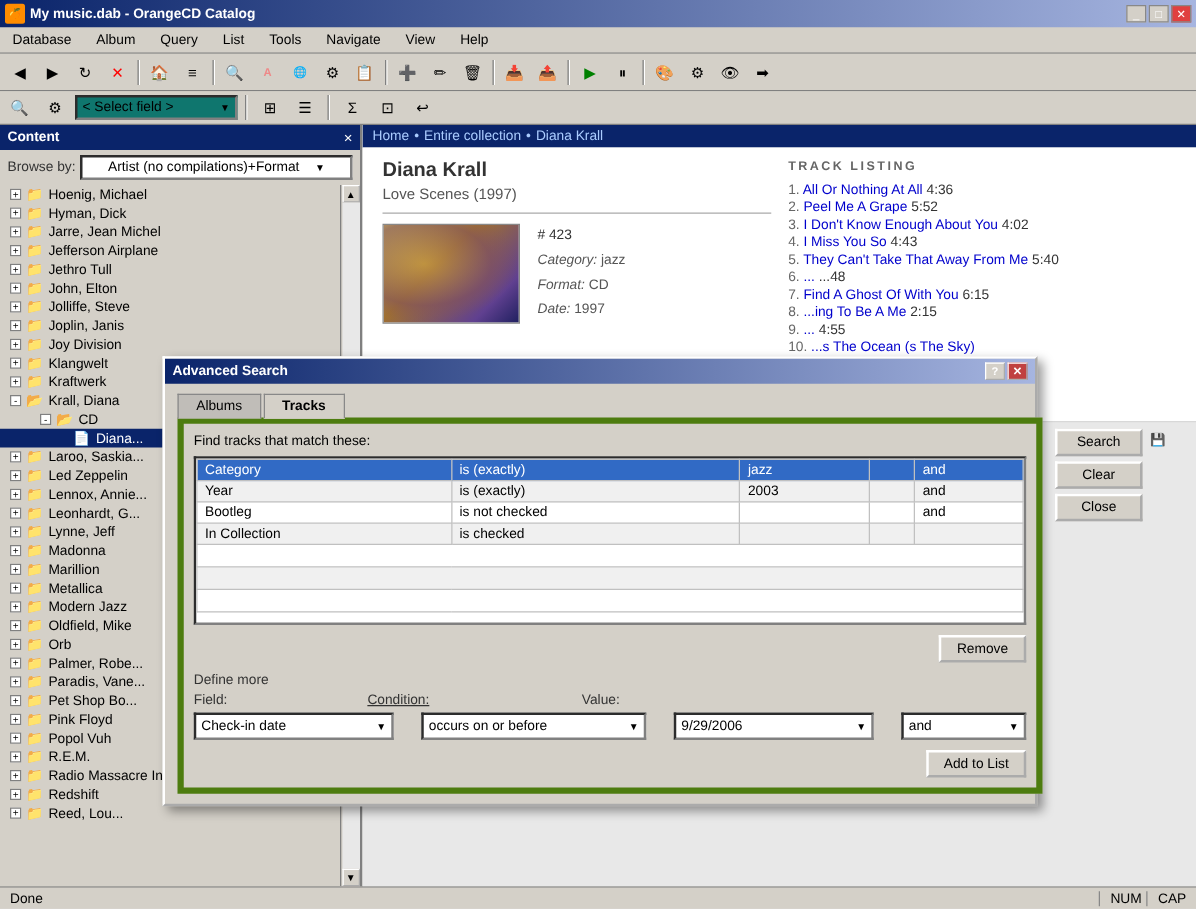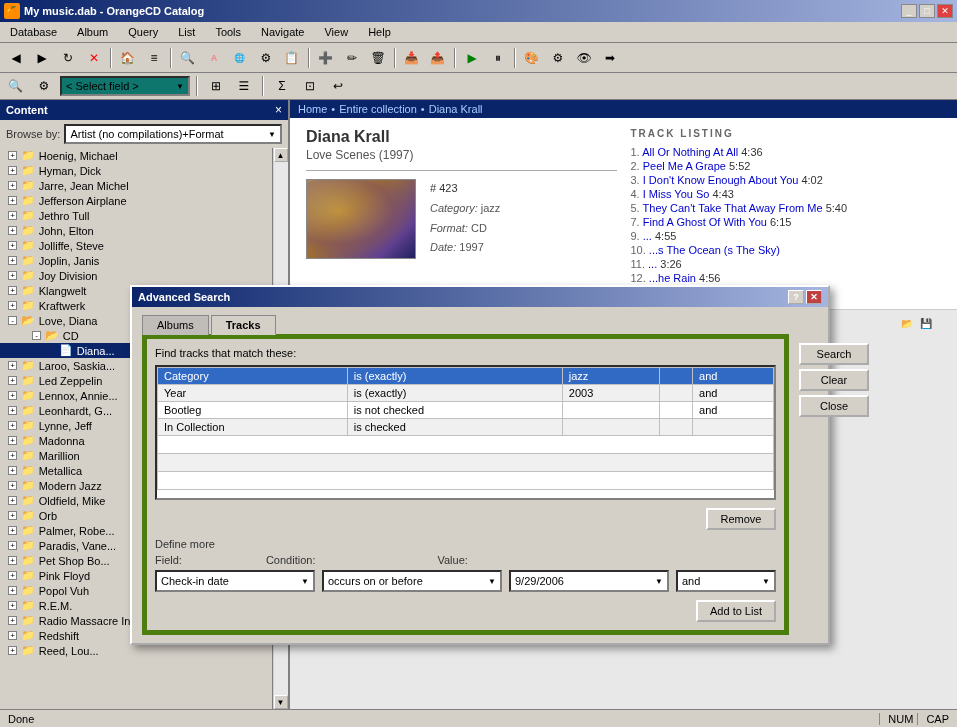--- a/index.html
+++ b/index.html
@@ -85,21 +85,21 @@
     .sidebar-header {
       background: #0a246a;
       color: white;
       padding: 3px 6px;
       display: flex; justify-content: space-between; align-items: center;
     }
     .sidebar-header-title { font-weight: bold; font-size: 11px; }
     .close-btn { color: white; cursor: pointer; font-size: 12px; }
     .browse-row { padding: 4px 6px; background: #d4d0c8; display: flex; align-items: center; gap: 4px; }
     .browse-combo {
-      background: white; border: 2px inset #808080; padding: 1px 4px;
+      background: white; border: 2px inset #808080; padding: 1px 20px;
       flex: 1; height: 20px; display: flex; align-items: center; justify-content: space-between;
     }
     .sidebar-scroll { flex: 1; overflow-y: auto; overflow-x: hidden; }
     .tree-item {
       display: flex; align-items: center; gap: 2px;
       padding: 1px 4px 1px 8px;
       cursor: pointer; white-space: nowrap;
     }
     .tree-item.selected { background: #0a246a; color: white; }
     .tree-expand { width: 9px; height: 9px; border: 1px solid #808080; background: white; display: inline-flex; align-items: center; justify-content: center; font-size: 8px; margin-right: 2px; flex-shrink: 0; }
@@ -178,21 +178,21 @@
     .search-grid td { border: 1px solid #c0c0c0; padding: 2px 6px; font-size: 11px; }
     .search-grid tr.selected-row td { background: #0a246a; color: white; }
     .search-grid tr.selected-row td { background: #316ac5; color: white; }
     .search-grid tbody tr:nth-child(odd) { background: white; }
     .search-grid tbody tr:nth-child(even) { background: #f0f0f0; }
     .selected-row td { background: #316ac5 !important; color: white !important; }
 
     
     .define-more { margin-top: 8px; }
     .define-more-title { font-size: 11px; color: #333; margin-bottom: 4px; }
-    .define-row { display: flex; gap: 7px; align-items: flex-end; }
+    .define-row { display: flex; gap: 22px; align-items: flex-end; }
     .define-combo {
       background: white; border: 2px inset #808080; padding: 1px 4px;
       height: 22px; display: flex; align-items: center; justify-content: space-between;
       cursor: pointer; font-size: 11px;
     }
     .define-combo.w160 { width: 160px; }
     .define-combo.w180 { width: 180px; }
     .define-combo.w160v { width: 160px; }
     .define-combo.w100 { width: 100px; }
 
@@ -362,21 +362,21 @@
         </div>
         <div class="tree-item">
           <span class="tree-expand">+</span>
           <span class="folder-icon">📁</span>
           <span class="tree-label">Kraftwerk</span>
         </div>
 
         <div class="tree-item">
           <span class="tree-expand">-</span>
           <span class="folder-icon">📂</span>
-          <span class="tree-label">Love, Diana</span>
+          <span class="tree-label">Krall, Diana</span>
         </div>
         <div class="tree-item sub-item">
           <span class="tree-expand">-</span>
           <span class="folder-icon">📂</span>
           <span class="tree-label">CD</span>
         </div>
         <div class="tree-item sub-item2 selected">
           <span style="width:9px; display:inline-block;"></span>
           <span class="folder-icon">📄</span>
           <span class="tree-label">Diana...</span>
@@ -549,23 +549,33 @@
             <span class="track-num">4.</span>
             <a class="track-link"> I Miss You So</a>
             <span> 4:43</span>
           </div>
           <div class="track-row">
             <span class="track-num">5.</span>
             <a class="track-link"> They Can't Take That Away From Me</a>
             <span> 5:40</span>
           </div>
           <div class="track-row">
+            <span class="track-num">6.</span>
+            <a class="track-link"> ...</a>
+            <span> ...48</span>
+          </div>
+          <div class="track-row">
             <span class="track-num">7.</span>
             <a class="track-link"> Find A Ghost Of With You</a>
             <span> 6:15</span>
+          </div>
+          <div class="track-row">
+            <span class="track-num">8.</span>
+            <a class="track-link"> ...ing To Be A Me</a>
+            <span> 2:15</span>
           </div>
           <div class="track-row">
             <span class="track-num">9.</span>
             <a class="track-link"> ...</a>
             <span> 4:55</span>
           </div>
           <div class="track-row">
             <span class="track-num">10.</span>
             <a class="track-link"> ...s The Ocean (s The Sky)</a>
           </div>
@@ -668,21 +678,21 @@
           </div>
 
           <div style="display:flex; justify-content:flex-end; margin-bottom:8px;">
             <button class="win-btn">Remove</button>
           </div>
 
           <div class="define-more">
             <div class="define-more-title">Define more</div>
             <div class="label-row">
               <span class="lbl">Field:</span>
-              <span class="lbl" style="margin-left:72px;">Condition:</span>
+              <span class="lbl" style="margin-left:100px;text-decoration:underline;">Condition:</span>
               <span class="lbl" style="margin-left:110px;">Value:</span>
             </div>
             <div class="define-row">
               <div class="define-combo w160">
                 <span>Check-in date</span>
                 <span class="combo-arrow">▼</span>
               </div>
               <div class="define-combo w180">
                 <span>occurs on or before</span>
                 <span class="combo-arrow">▼</span>

